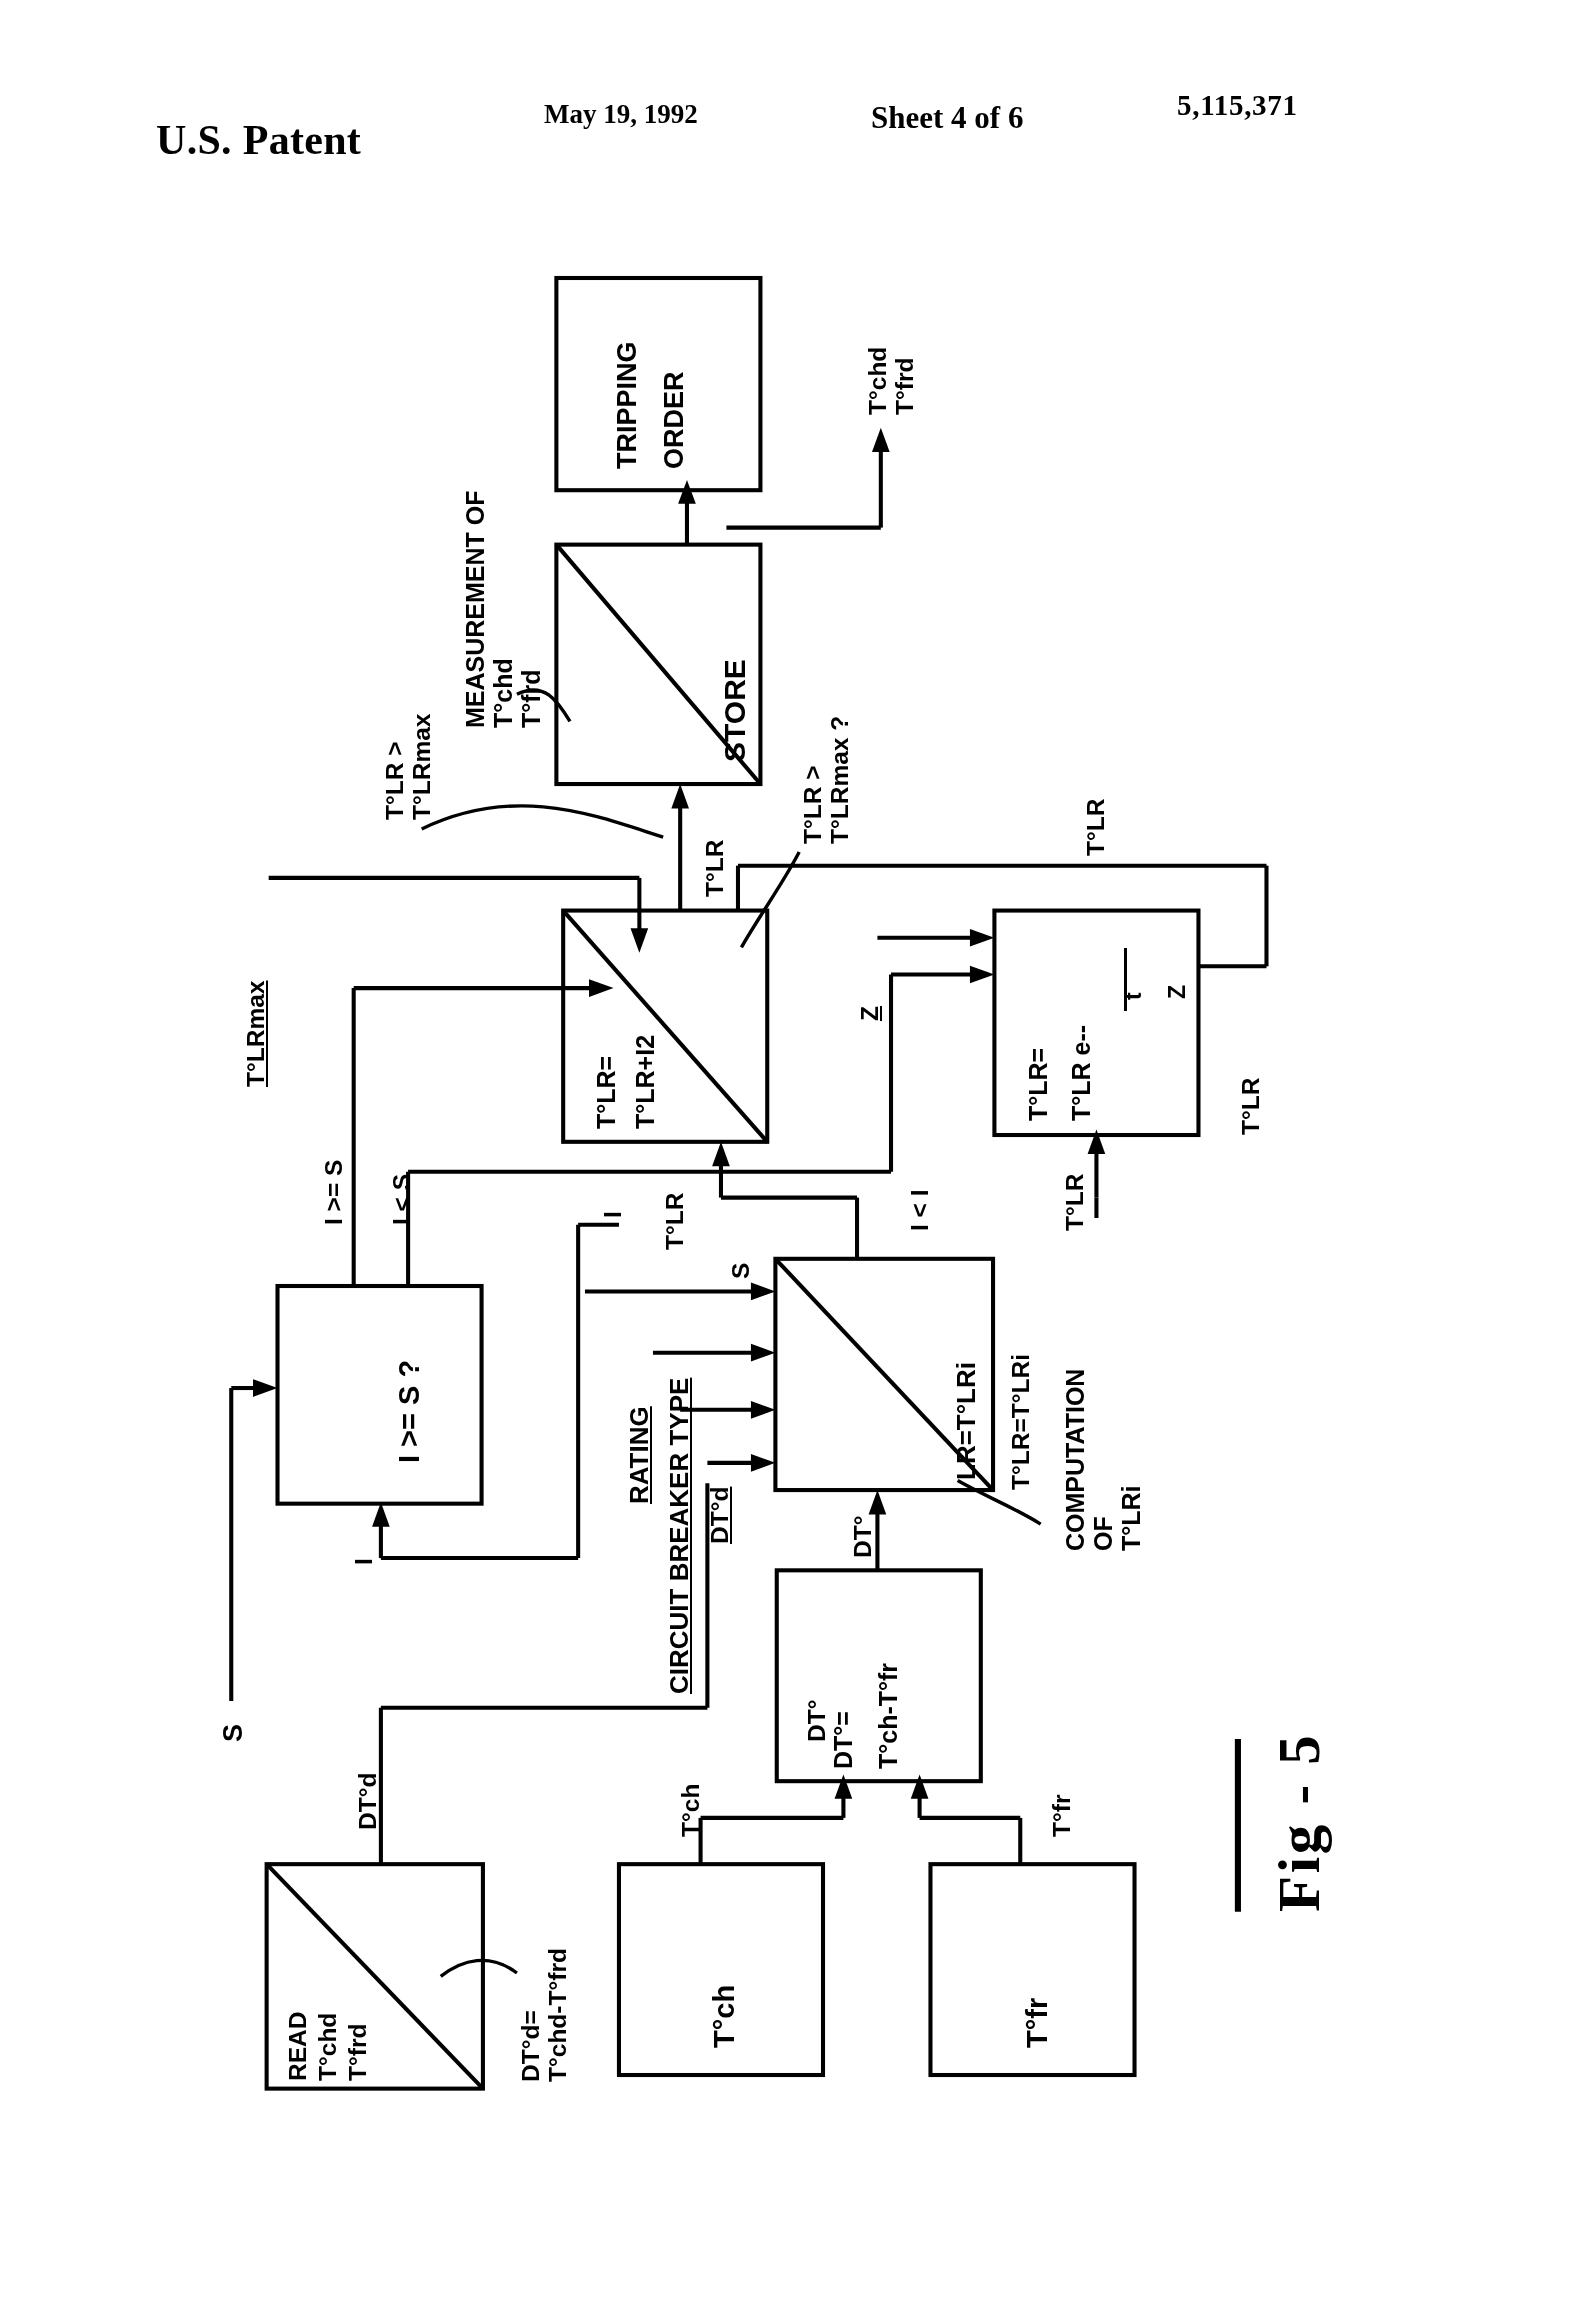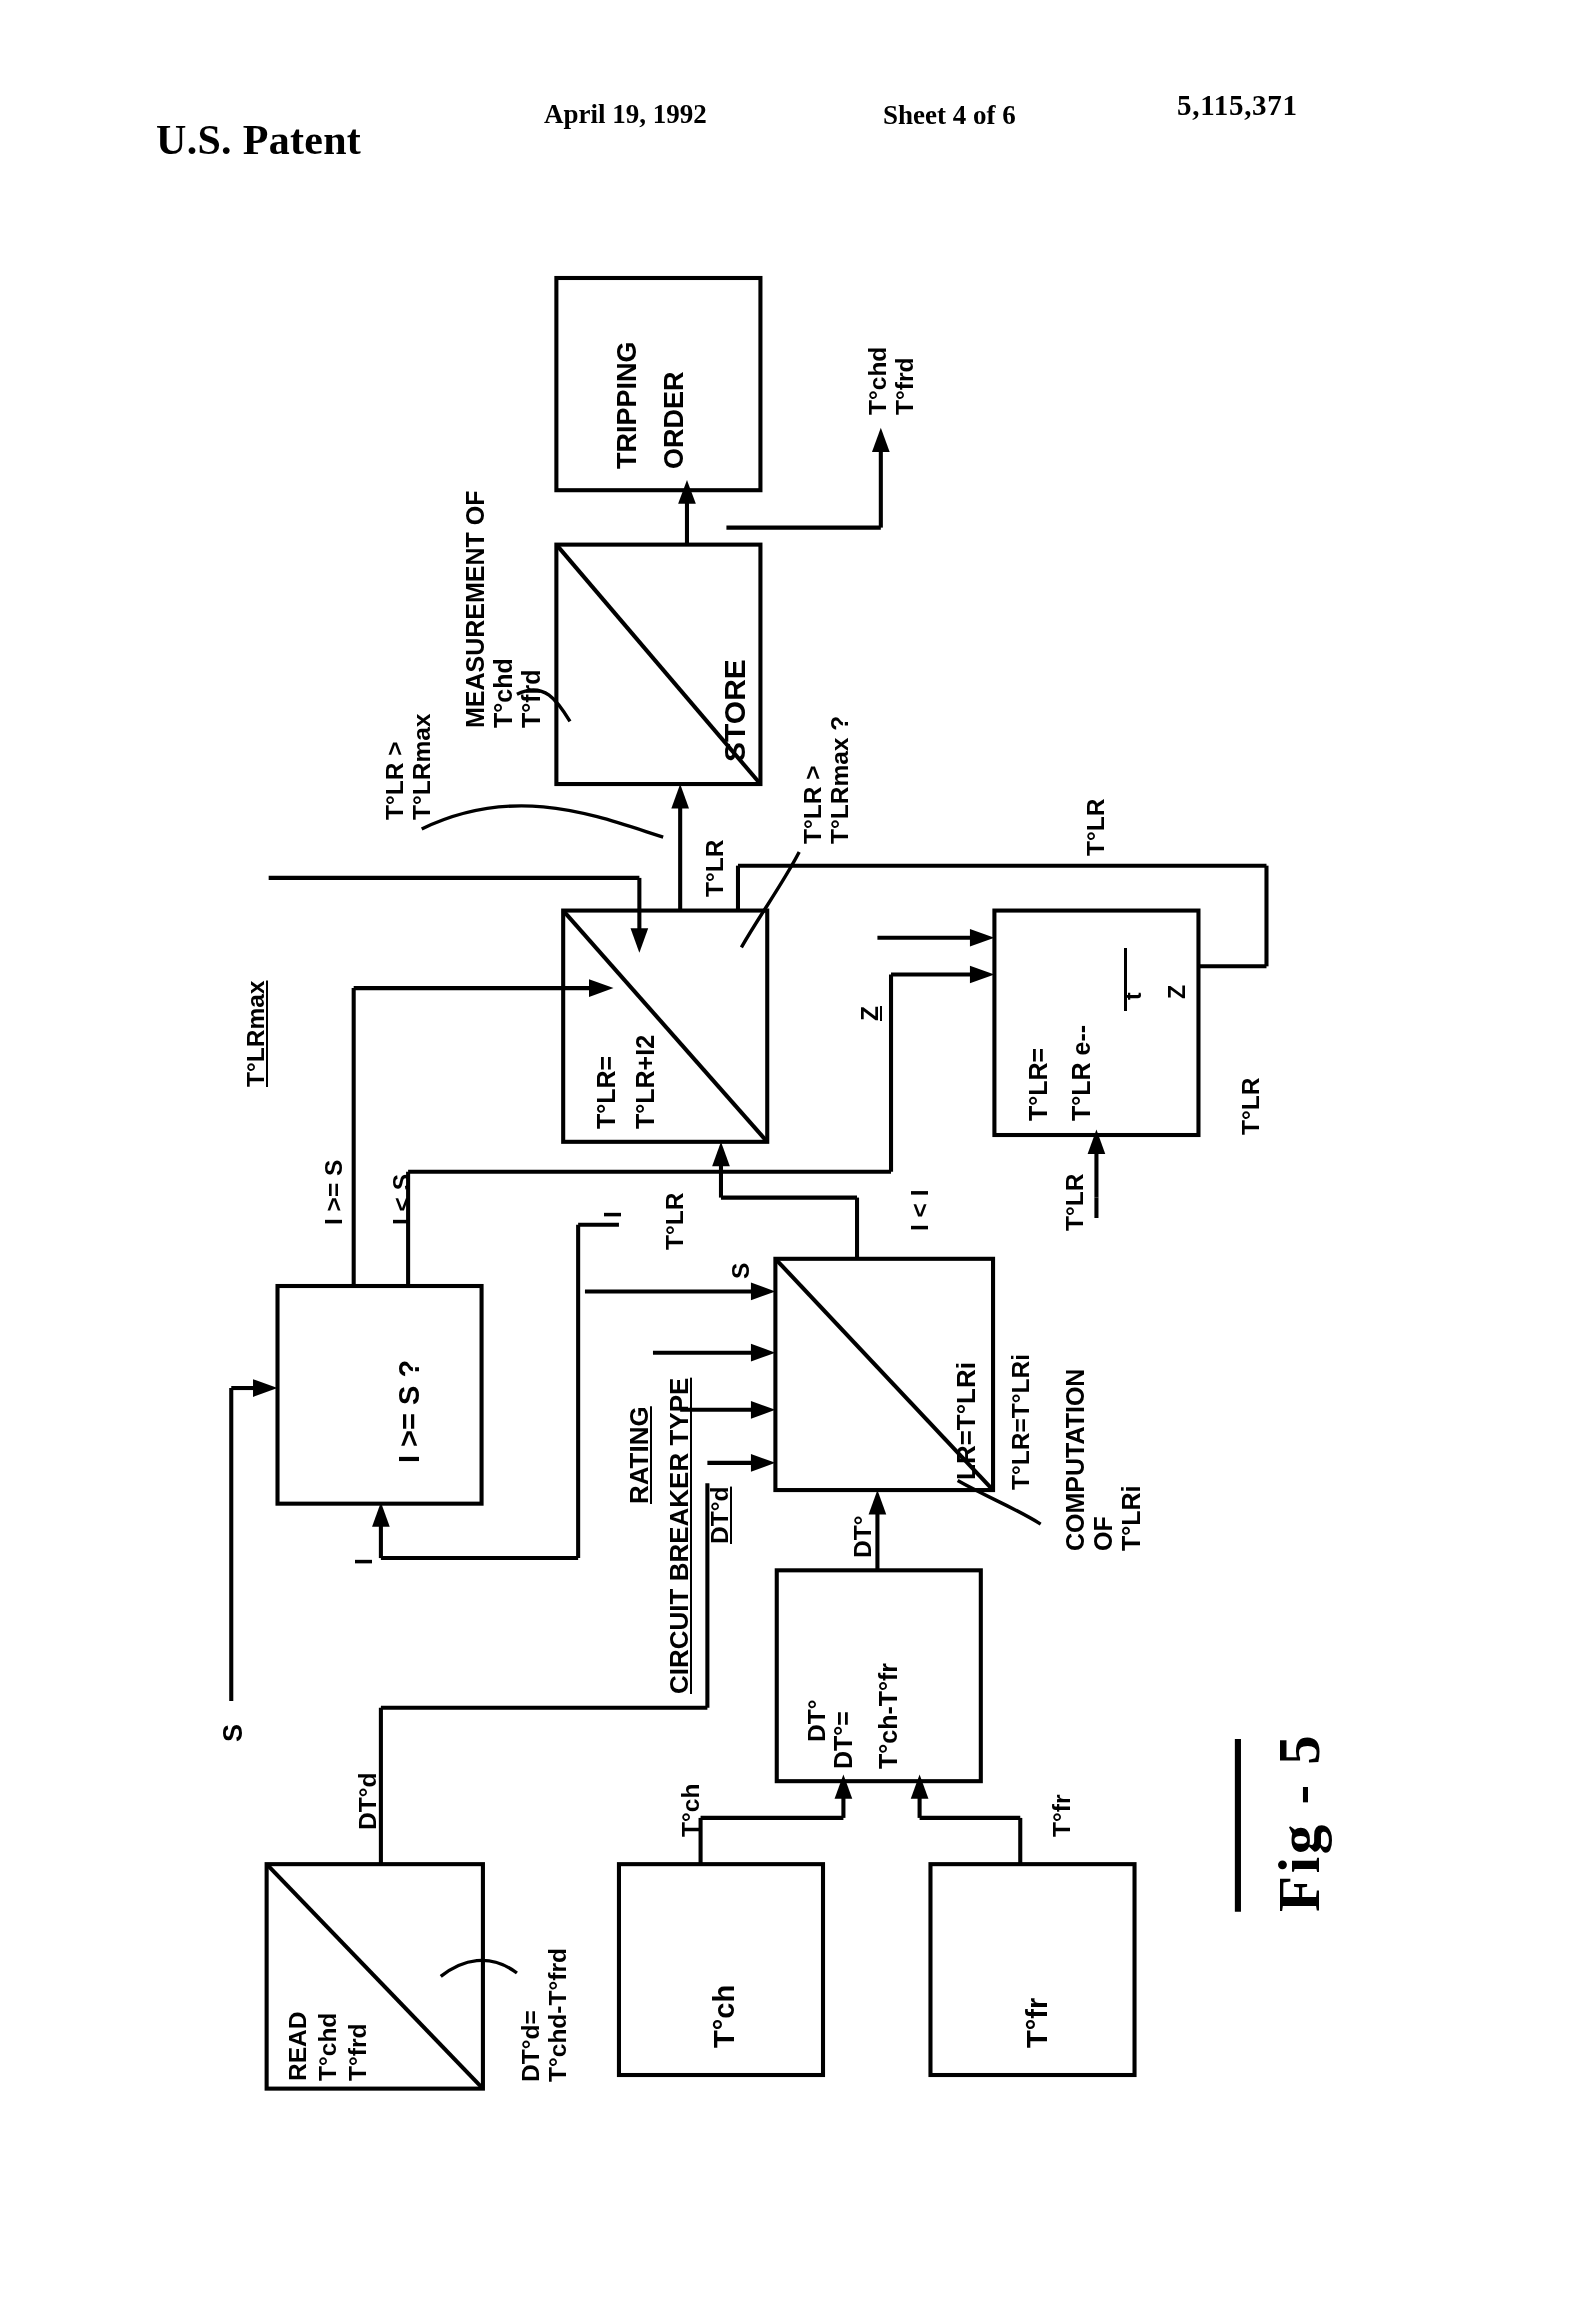--- a/index.html
+++ b/index.html
@@ -41,22 +41,21 @@
     font-family: "Liberation Serif", serif;
     font-weight: bold;
     font-size: 27px;
   }
   #patent-header .hd-sheet {
     position: absolute;
     left: 871px;
     top: 12.2px;
     font-family: "Liberation Serif", serif;
     font-weight: bold;
-    font-size: 27px;
-    margin-left: 12px;
+    font-size: 31px;
   }
   #patent-header .hd-number {
     position: absolute;
     left: 1177px;
     top: 1.4px;
     font-family: Liberation Serif, serif;
     font-weight: bold;
     font-size: 29px;
     letter-spacing: 0.7px;
   }
@@ -96,21 +95,21 @@
     letter-spacing: 2.7px;
     white-space: pre;
   }
   .ul { text-decoration: underline; }
 </style>
 </head>
 <body>
 
 <div id="patent-header">
   <div class="hd-office">U.S. Patent</div>
-  <div class="hd-date">April 19, 1992</div>
+  <div class="hd-date">May 19, 1992</div>
   <div class="hd-sheet">Sheet 4 of 6</div>
   <div class="hd-number">5,115,371</div>
 </div>
 
 <div id="diagram">
 
   <svg width="1578" height="2319" viewBox="0 0 2320 3408">
     <g fill="none" stroke="#000" stroke-width="6">
 
       <rect x="818" y="408" width="300" height="312"></rect>

